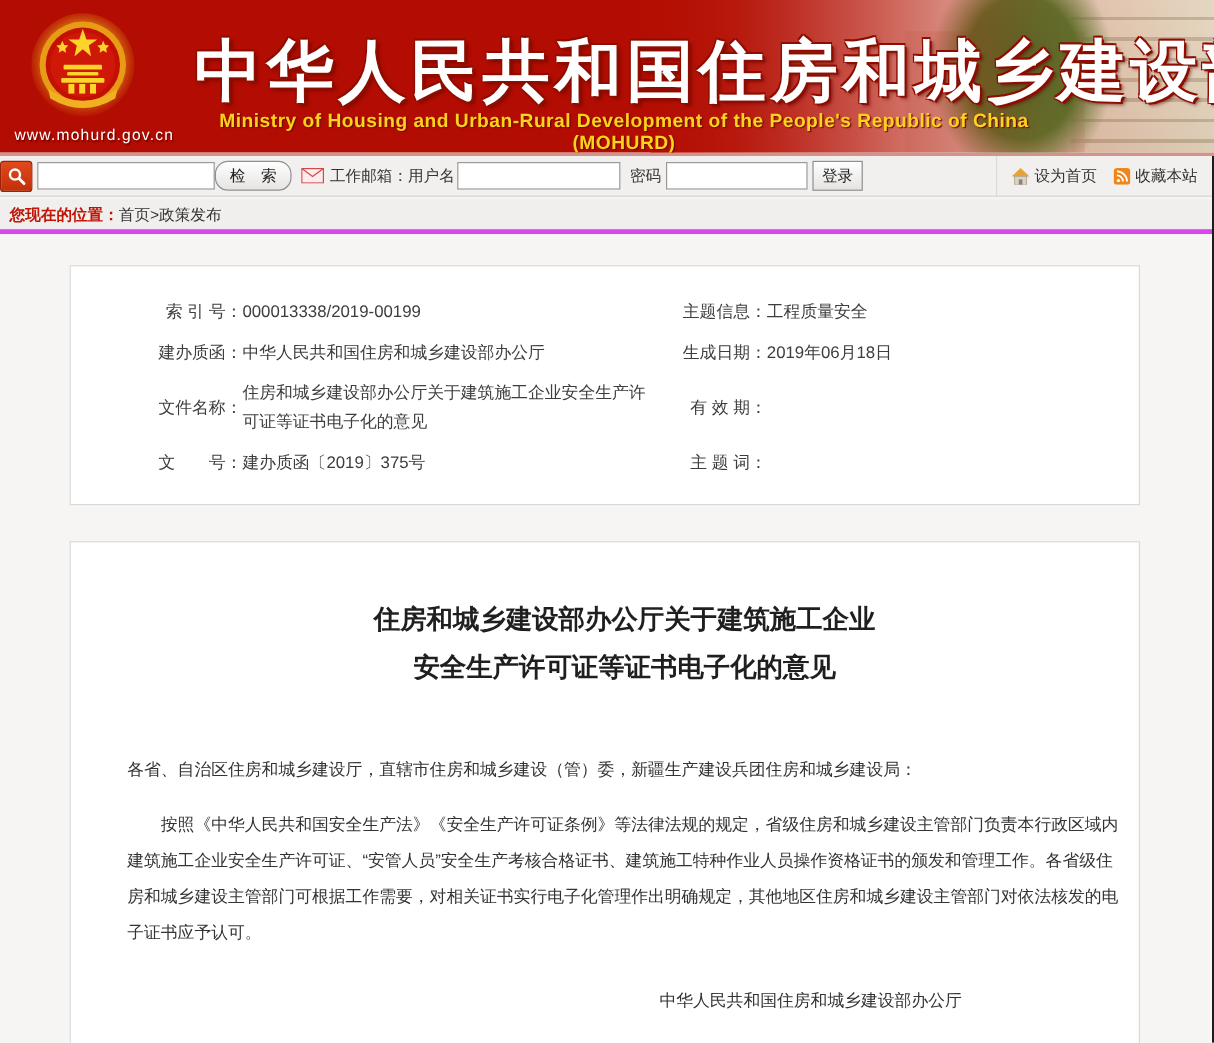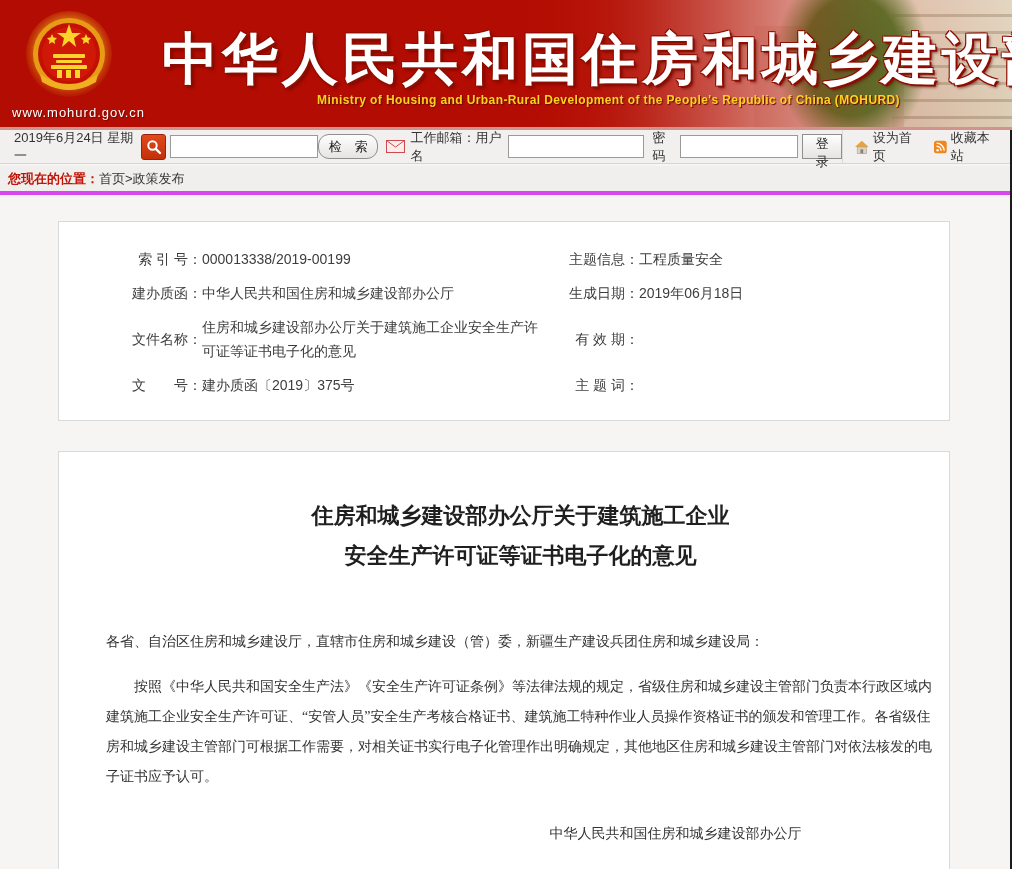--- a/index.html
+++ b/index.html
@@ -16,22 +16,22 @@
       background:repeating-linear-gradient(to bottom,#f3ece1 0 14px,#cfc3b2 14px 17px),
       linear-gradient(#efe7da,#e6dccc); background-blend-mode:multiply; opacity:.95; }
   .banner .bldg-mid { position:absolute; top:26px; right:108px; width:150px; height:104px; background:#d9a89a; opacity:.55; }
   .banner .tree { position:absolute; top:-20px; right:85px; width:150px; height:170px; background:radial-gradient(ellipse at 50% 45%, #4c6e2b 0%, #55792f 45%, rgba(85,121,47,0) 72%); }
   .banner .red-fade { position:absolute; inset:0; background:linear-gradient(to right, #b30c02 0%, #b30c02 48%, rgba(179,12,2,.85) 60%, rgba(185,16,4,.45) 74%, rgba(190,25,8,.15) 86%, rgba(190,25,8,0) 100%); }
 
   .emblem { position:absolute; left:26px; top:2px; width:86px; height:110px; }
   .banner-title { position:absolute; left:146px; top:22px; width:744px; text-align:right;
       font-size:56px; font-weight:bold; color:#ffffff; letter-spacing:4px; white-space:nowrap;
       text-shadow:2px 2px 0 #8d0e00,-1px -1px 0 #8d0e00,1px -1px 0 #8d0e00,-1px 1px 0 #8d0e00,3px 3px 3px rgba(90,5,0,.6);margin-left:16px; }
-  .banner-sub { position:absolute; left:140px; top:93px; width:760px; text-align:right;
-      font-size:12px; font-weight:bold; color:#ffd21c; letter-spacing:.4px;
+  .banner-sub { position:absolute; left:140px; top:93px; width:760px; text-align:center;
+      font-size:16px; font-weight:bold; color:#ffd21c; letter-spacing:.4px;
       text-shadow:1px 1px 1px #6d0800; }
   .banner-url { position:absolute; left:12px; bottom:7px; font-size:13px; font-weight:normal; color:#ffffff; letter-spacing:1px; text-shadow:1px 1px 1px #6d0800; }
 
   
   .toolbar { height:34px; background:#f2f0ef; border-bottom:1px solid #d8d5d3; display:flex; align-items:center; font-size:13px; color:#333; }
   .toolbar .date { margin-left:14px; width:138px; }
   .search-btn-ico { width:27px; height:26px; background:linear-gradient(#e04a1c,#c32f09); border:1px solid #96230a; border-radius:3px; display:flex; align-items:center; justify-content:center; cursor:pointer; }
   .tb-input { height:23px; border:1px solid #9a9a9a; background:#fff; padding:0 4px; font-size:13px; }
   .inp-search { width:148px; margin-left:4px; }
   .btn { height:25px; background:linear-gradient(#fefefe,#e6e4e2); border:1px solid #8f8f8f; font-size:13px; color:#222; cursor:pointer; padding:0 6px; }
@@ -57,21 +57,21 @@
   table.meta td { padding:5px 0; vertical-align:middle; line-height:24px; }
   td.ml1 { width:143px; text-align:right; white-space:nowrap; }
   td.mv1 { width:345px; text-align:left; }
   td.ml2 { width:92px;  text-align:right; white-space:nowrap; }
   td.mv2 { width:290px; text-align:left; padding-left:5px; }
 
   .panel-doc { margin-top:30px; min-height:414px; padding:44px 14px 30px 47px; }
   .doc-title { text-align:center; font-size:22px; font-weight:bold; color:#1f1f1f; line-height:40px; margin-bottom:50px; font-family:"Liberation Sans","DejaVu Sans",sans-serif; }
   .doc-body { font-size:14px; color:#333; line-height:30px; }
   .doc-salutation { margin-bottom:16px; }
-  .doc-para { text-indent:2em;font-family:Liberation Serif, serif; }
+  .doc-para { text-indent:2em; }
   .doc-sign { margin-top:26px; text-align:center; padding-left:310px; line-height:30px; }
 
   svg { display:block; }
 </style>
 </head>
 <body>
 
 <div id="page">
 
   <div class="banner">
@@ -105,21 +105,20 @@
       <rect x="49" y="68" width="5" height="8" fill="#ffd42a"></rect>
       <path d="M14 72 Q43 92 72 72 L70 80 Q43 96 16 80 Z" fill="#f0b021"></path>
     </svg>
 
     <div class="banner-title">中华人民共和国住房和城乡建设部</div>
     <div class="banner-sub">Ministry of Housing and Urban-Rural Development of the People's Republic of China (MOHURD)</div>
     <div class="banner-url">www.mohurd.gov.cn</div>
   </div>
 
   <div class="toolbar">
-    <span class="date">2019年6月24日 星期一</span>
 
     <span class="search-btn-ico">
       <svg width="16" height="16" viewBox="0 0 16 16">
           <circle cx="6.5" cy="6.5" r="4.2" fill="none" stroke="#ffffff" stroke-width="2"></circle>
           <line x1="9.8" y1="9.8" x2="14" y2="14" stroke="#ffffff" stroke-width="2.4" stroke-linecap="round"></line>
         </svg>
     </span>
     <input class="tb-input inp-search" type="text" style="">
     <button class="btn btn-search">检　索</button>
 

